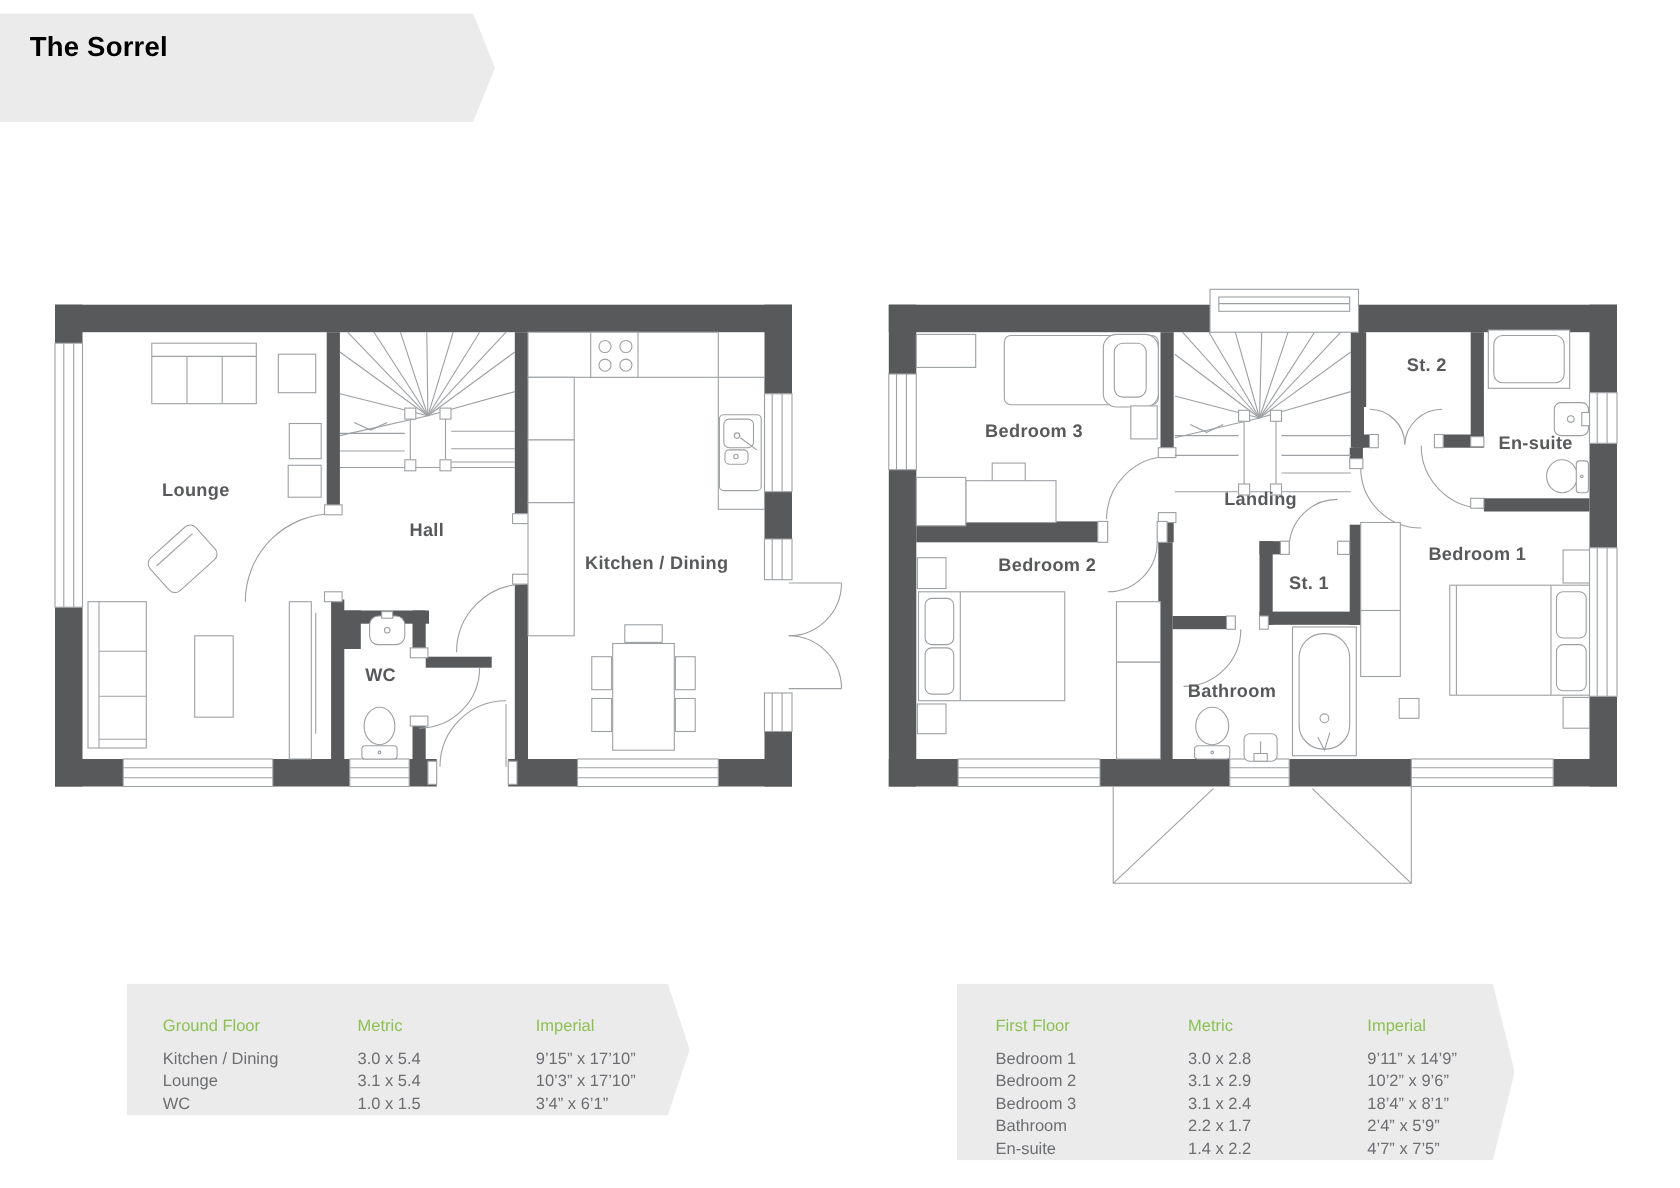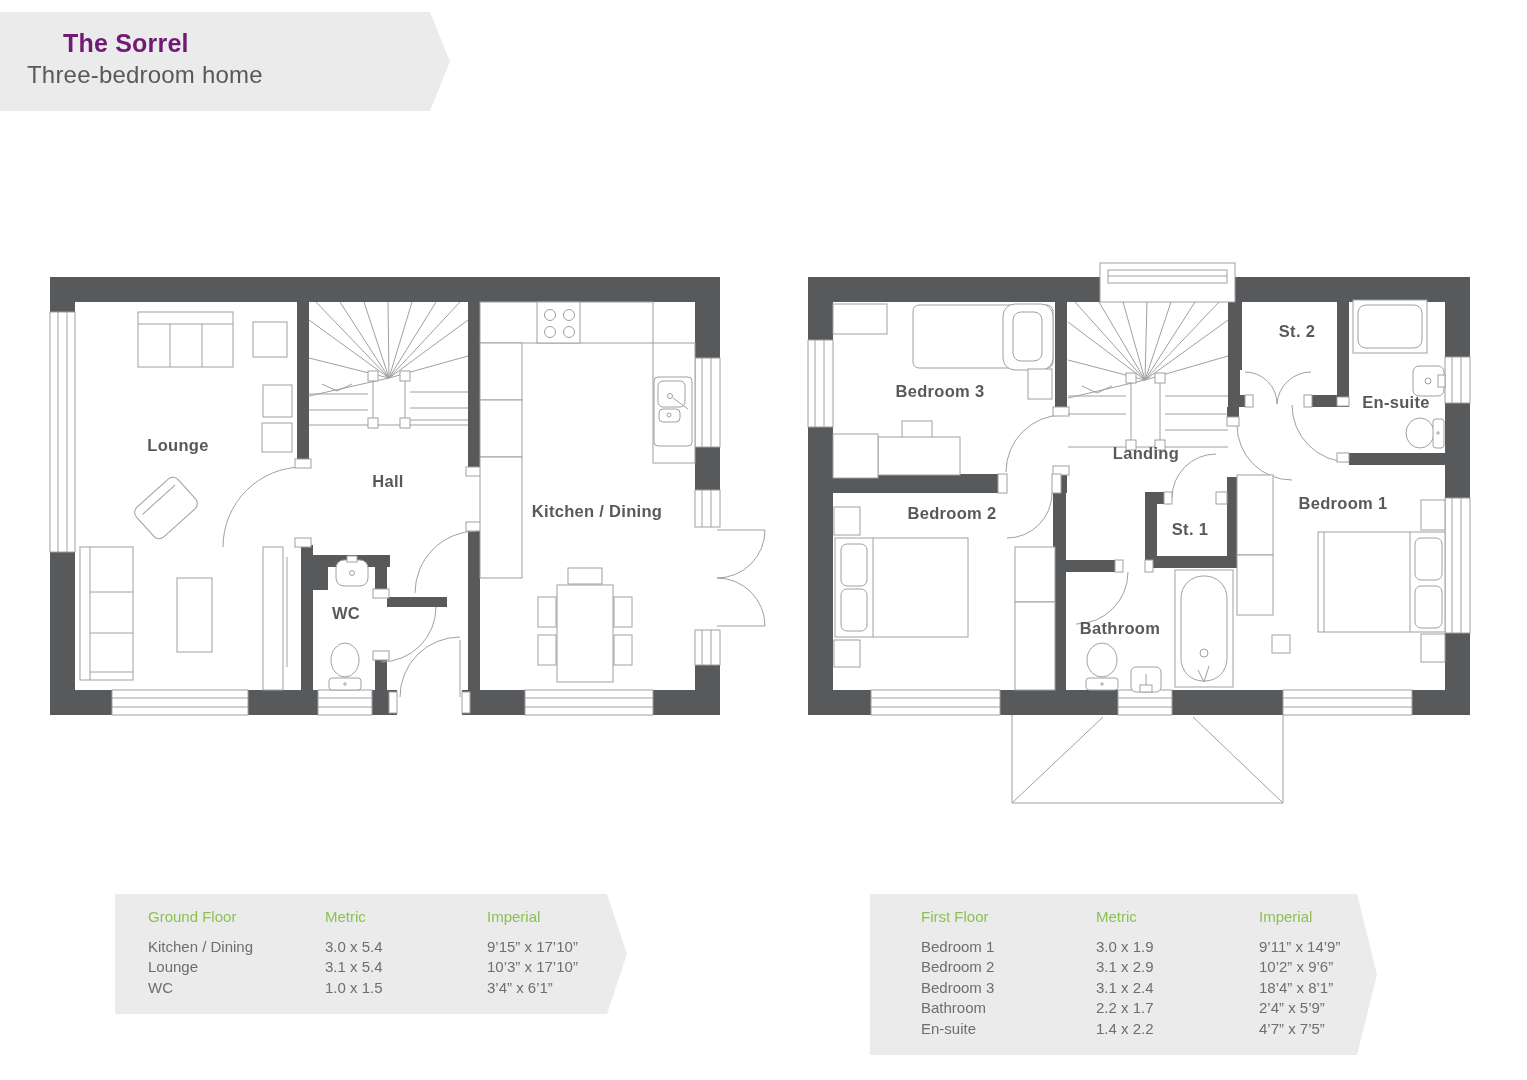--- a/index.html
+++ b/index.html
@@ -4,49 +4,48 @@
 <style>
   html,body{margin:0;padding:0;background:#fff;}
   body{width:1527px;height:1080px;position:relative;font-family:"Liberation Sans",sans-serif;overflow:hidden;}
 
   .banner{
     position:absolute;left:0;top:12px;width:450px;height:99px;
     background:#EBEBEC;
     clip-path:polygon(0 0, calc(100% - 20px) 0, 100% 50%, calc(100% - 20px) 100%, 0 100%);
     padding:16px 0 0 27px;box-sizing:border-box;
   }
-  .banner .title{font-size:25px;font-weight:bold;color:#701a75;line-height:31px;letter-spacing:.2px;margin-left:36px;}
+  .banner .title{font-size:25px;font-weight:bold;color:#000000;line-height:31px;letter-spacing:.2px;}
   .banner .subtitle{font-size:24px;font-weight:normal;color:#58595B;line-height:32px;letter-spacing:.2px;}
 
   .plan-svg{position:absolute;left:0;top:0;}
 
   .wall{fill:#58595B;stroke:none;}
   .f{fill:#fff;stroke:#9DA0A3;stroke-width:1;}
   .l{fill:none;stroke:#9DA0A3;stroke-width:1;}
   .win{fill:#fff;stroke:#9DA0A3;stroke-width:1;}
   .cap{fill:#fff;stroke:#9DA0A3;stroke-width:1;}
   text.room-label{font-family:"Liberation Sans",sans-serif;font-size:16.5px;font-weight:bold;fill:#58595B;text-anchor:middle;letter-spacing:.3px;}
 
   .panel{
     position:absolute;background:#EBEBEC;box-sizing:border-box;
     clip-path:polygon(0 0, calc(100% - 20px) 0, 100% 50%, calc(100% - 20px) 100%, 0 100%);
-    padding-top:13px;font-size:15px;color:#6D6E71;
+    padding-top:29px;font-size:15px;color:#6D6E71;
   }
   .trow{display:grid;line-height:20.5px;}
   .g-cols{grid-template-columns:177px 162px 1fr;padding-left:33px;}
-  .f-cols{grid-template-columns:175px 163px 1fr;padding-left:35px;margin-left:16px;}
+  .f-cols{grid-template-columns:175px 163px 1fr;padding-left:35px;}
   .thead{color:#8CC152;margin-bottom:9px;}
   .trow span{white-space:nowrap;}
 </style>
 </head>
 <body>
 
 <div class="banner">
   <div class="title">The Sorrel</div>
-  <div class="subtitle">Three-bedroom home</div>
 </div>
 
 <svg class="plan-svg" width="1527" height="1080" viewBox="0 0 1527 1080">
 
   <g>
 
     <g class="wall">
       <rect x="50" y="277" width="670" height="25"></rect>
       <rect x="50" y="277" width="25" height="35"></rect>
       <rect x="50" y="552" width="25" height="163"></rect>
@@ -481,21 +480,21 @@
 </div>
 
 <div class="panel" style="left:870px;top:894px;width:507px;height:161px;">
   <div class="trow thead f-cols">
     <span>First Floor</span>
     <span>Metric</span>
     <span>Imperial</span>
   </div>
   <div class="trow f-cols">
     <span>Bedroom 1</span>
-    <span>3.0 x 1.9</span>
+    <span>3.0 x 2.8</span>
     <span>9’11” x 14’9”</span>
   </div>
   <div class="trow f-cols">
     <span>Bedroom 2</span>
     <span>3.1 x 2.9</span>
     <span>10’2” x 9’6”</span>
   </div>
   <div class="trow f-cols">
     <span>Bedroom 3</span>
     <span>3.1 x 2.4</span>

